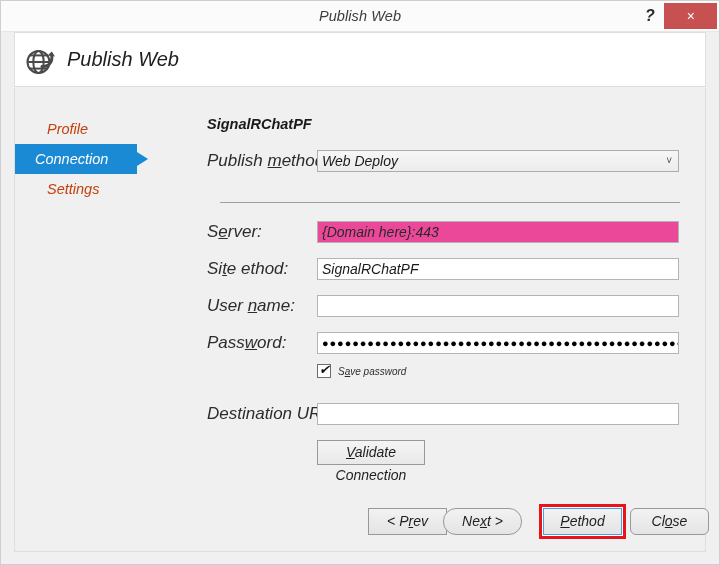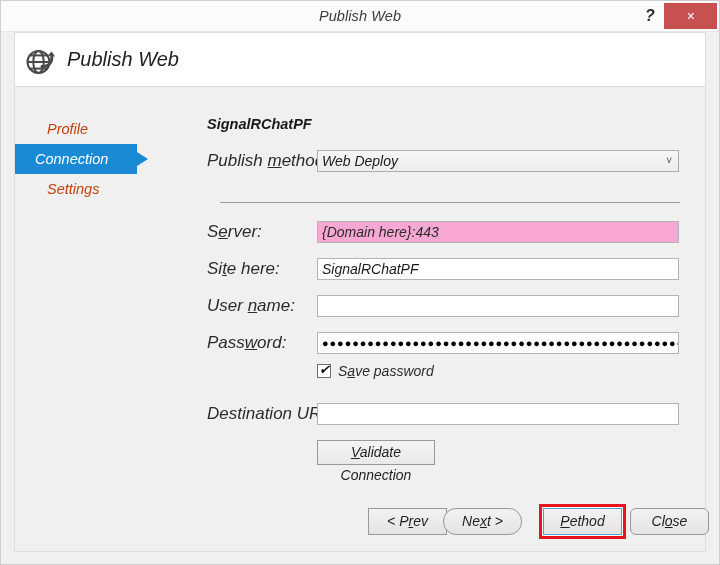--- a/index.html
+++ b/index.html
@@ -173,21 +173,21 @@
     background: #ffffff;
     border: 1px solid #b4b4b4;
     line-height: 20px;
     padding: 0 4px;
     font-size: 14px;
     color: #1a1a1a;
     white-space: nowrap;
     overflow: hidden;
   }
   .field.readonlyish {
-    background: #f9a8d4;
+    background: #ec4899;
     color: #2a2a2a;
   }
   .field.password {
     font-size: 11px;
     letter-spacing: 0.9px;
     color: #000000;
     line-height: 21px;
   }
 
   
@@ -246,30 +246,30 @@
     left: 1px; top: -3px;
     font-size: 13px;
     color: #111111;
     line-height: 16px;
   }
   #save-password-label {
     position: absolute;
     left: 21px; top: 0;
     height: 18px;
     line-height: 17px;
-    font-size: 14px;
+    font-size: 10px;
     color: #2c2c2c;
     white-space: nowrap;
   }
   #save-password-label u { text-decoration: underline; }
 
   #validate-button {
     position: absolute;
     left: 110px; top: 352px;
-    width: 118px; height: 25px;
+    width: 108px; height: 25px;
     box-sizing: border-box;
     background: linear-gradient(#f4f4f4, #e9e9e9);
     border: 1px solid #999999;
     text-align: center;
     line-height: 23px;
     font-size: 14px;
     color: #1f1f1f;
     cursor: default;
   }
   #validate-button u { text-decoration: underline; }
@@ -367,21 +367,21 @@
       </div>
 
       <div id="separator"></div>
 
       <div class="row" id="server-row">
         <div class="row-label"><span>S</span><u>e</u><span>rver:</span></div>
         <div class="field readonlyish">{Domain here}:443</div>
       </div>
 
       <div class="row" id="sitename-row">
-        <div class="row-label"><span>Si</span><u>t</u><span>e here:</span></div>
+        <div class="row-label"><span>Si</span><u>t</u><span>e ethod:</span></div>
         <div class="field">SignalRChatPF</div>
       </div>
 
       <div class="row" id="username-row">
         <div class="row-label"><span>User </span><u>n</u><span>ame:</span></div>
         <div class="field"></div>
       </div>
 
       <div class="row" id="password-row">
         <div class="row-label"><span>Pass</span><u>w</u><span>ord:</span></div>

